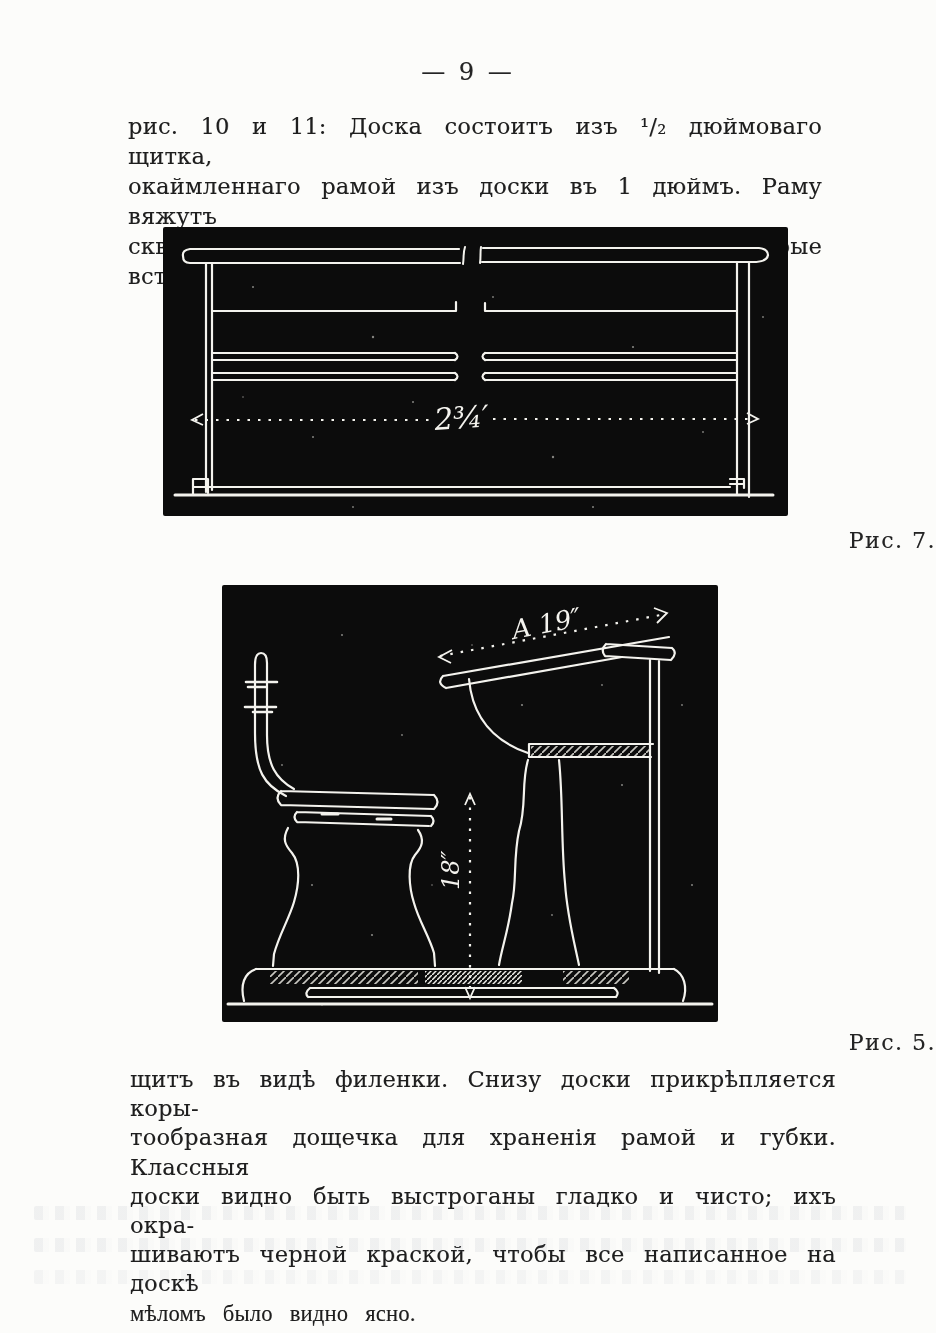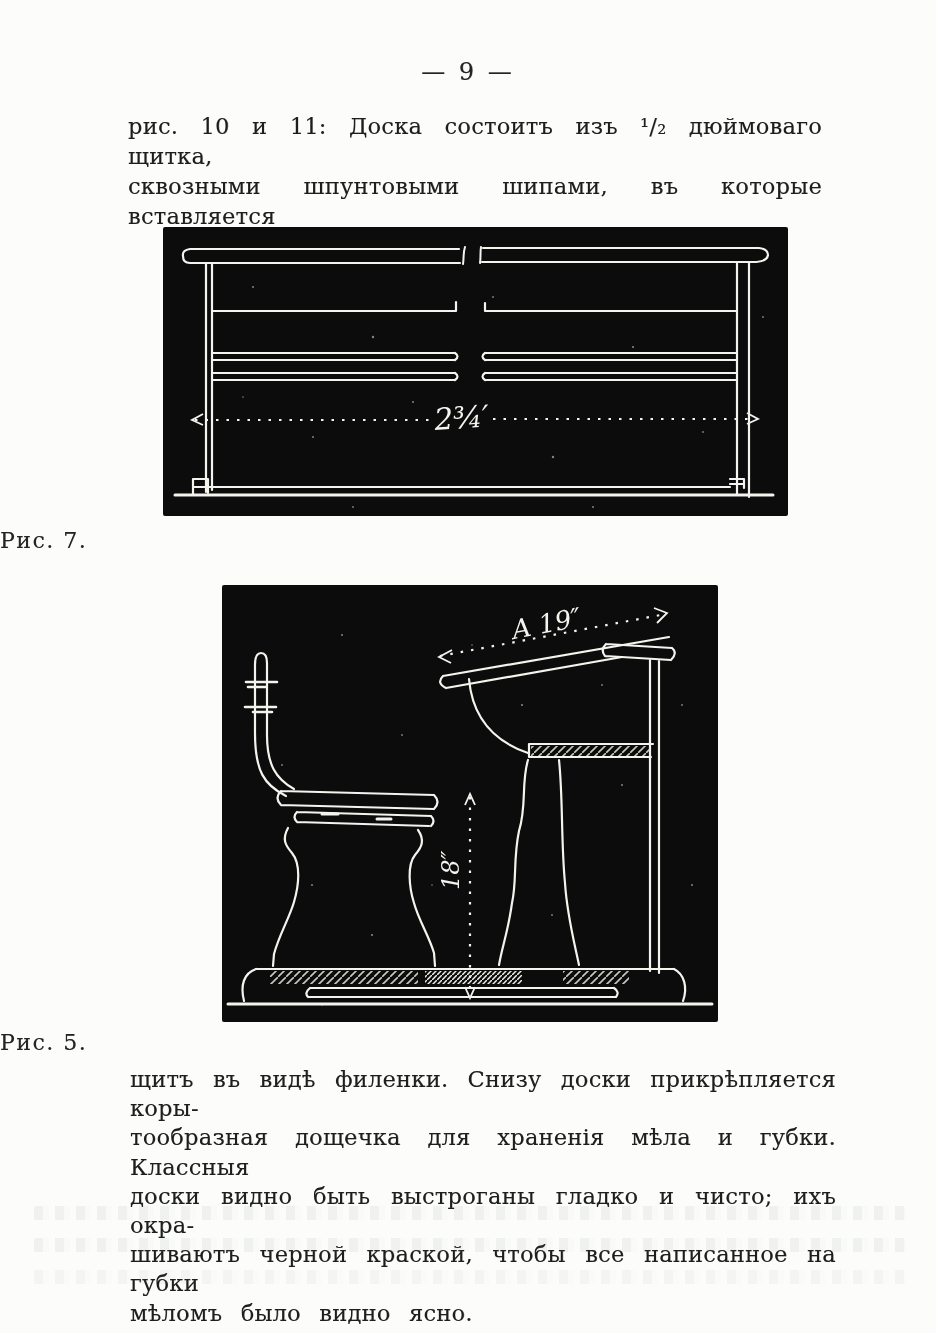--- a/index.html
+++ b/index.html
@@ -31,27 +31,28 @@
     text-align:justify;
     text-align-last:justify;
     -moz-text-align-last:justify;
     text-justify:inter-word;
   }
   .para-top{top:111px;left:128px;width:694px;line-height:30px;}
   .para-bottom{top:1065px;left:130px;width:706px;line-height:29.2px;}
   .para .line.last{
     text-align-last:left;
     word-spacing:11px;
+    font-family:Liberation Serif, serif;
   }
   .figure-plate{position:absolute;line-height:0;}
   .fig7{top:227px;left:163px;}
   .fig8{top:585px;left:222px;}
   .figure-caption{
     position:absolute;left:0;width:936px;
-    text-align:left;font-size:22px;letter-spacing:1.5px;
+    text-align:right;font-size:22px;letter-spacing:1.5px;
     color:#242424;
     text-shadow:0.3px 0.3px 0.4px rgba(25,25,25,.35);
   }
   .cap7{top:528px;}
   .cap8{top:1030px;}
   .ghost-band{
     position:absolute;left:34px;width:872px;height:14px;
     background:repeating-linear-gradient(90deg,
       rgba(115,125,145,.09) 0 9px,
       rgba(115,125,145,.02) 9px 15px,
@@ -68,20 +69,21 @@
 </style>
 </head>
 <body>
 
 <div class="book-page">
 
   <div class="page-number">— 9 —</div>
 
   <div class="para para-top">
     <span class="line">рис. 10 и 11: Доска состоитъ изъ ¹/₂ дюймоваго щитка,</span>
+    <span class="line">окаймленнаго рамой изъ доски въ 1 дюймъ. Раму вяжутъ</span>
     <span class="line">сквозными шпунтовыми шипами, въ которые вставляется</span>
   </div>
 
   <div class="figure-plate fig7">
     <svg width="625" height="289" viewBox="0 0 625 289">
       <rect width="625" height="289" fill="#0c0c0c" rx="2"></rect>
       <g stroke="#f4f3ee" stroke-width="2.2" fill="none" stroke-linecap="round">
 
         <path d="M27,22 H296 M27,36 H297 M27,22 Q19,23 20,29 Q20,36 27,36"></path>
         <path d="M320,21 H596 M319,35 H590 M596,21 Q605,22 605,28 Q604,35 590,35"></path>
@@ -209,23 +211,23 @@
           <circle cx="210" cy="300" r="0.8"></circle>
         <circle cx="380" cy="100" r="0.9"></circle>
           <circle cx="100" cy="420" r="0.8"></circle>
       </g>
     </svg>
   </div>
   <div class="figure-caption cap8">Рис. 5.</div>
 
   <div class="para para-bottom">
     <span class="line">щитъ въ видѣ филенки. Снизу доски прикрѣпляется коры-</span>
-    <span class="line">тообразная дощечка для храненія мѣла и губки. Классныя</span>
+    <span class="line">тообразная дощечка для храненія рамой и губки. Классныя</span>
     <span class="line">доски видно быть выстроганы гладко и чисто; ихъ окра-</span>
-    <span class="line">шиваютъ черной краской, чтобы все написанное на губки</span>
+    <span class="line">шиваютъ черной краской, чтобы все написанное на доскѣ</span>
     <span class="line last">мѣломъ было видно ясно.</span>
   </div>
 
   <div class="ghost-band gb1"></div>
   <div class="ghost-band gb2"></div>
   <div class="ghost-band gb3"></div>
 
 </div>
 
 </body></html>

